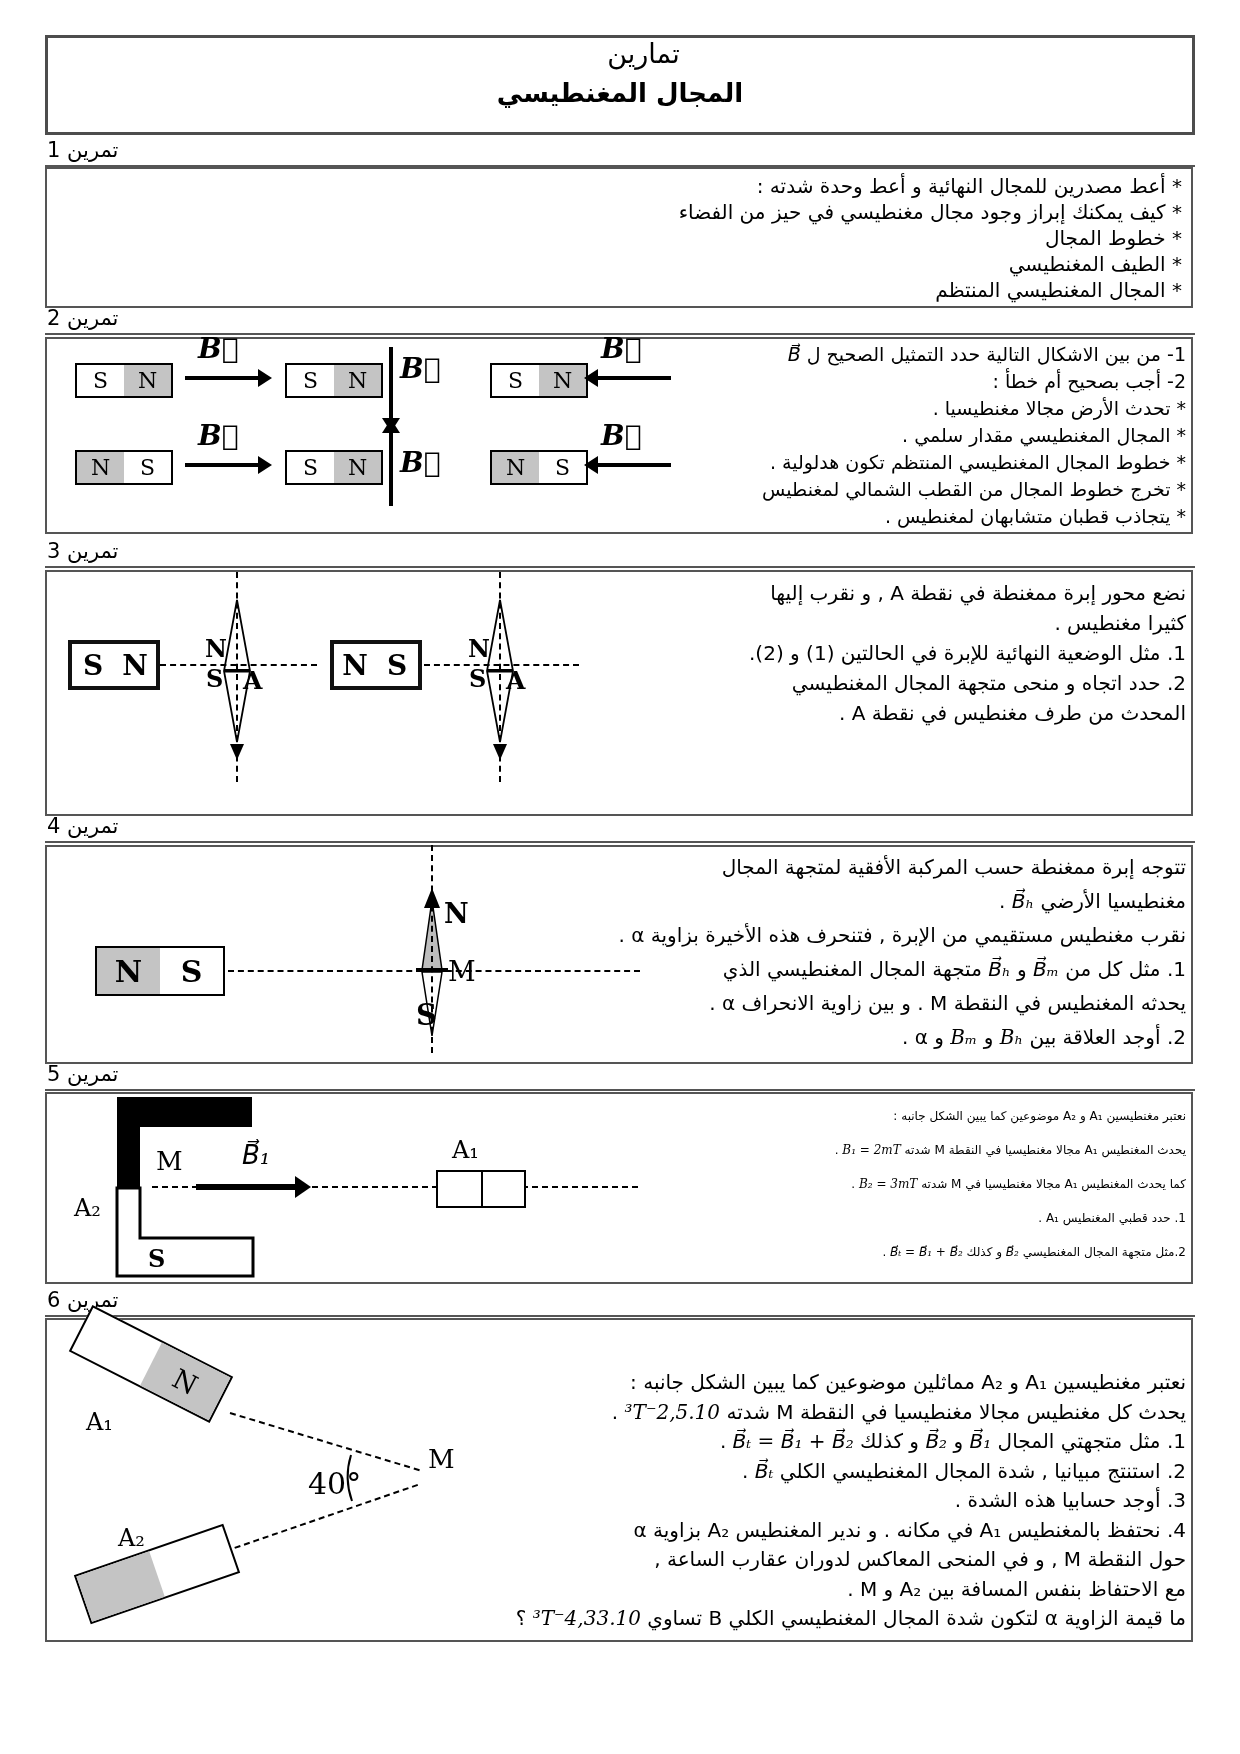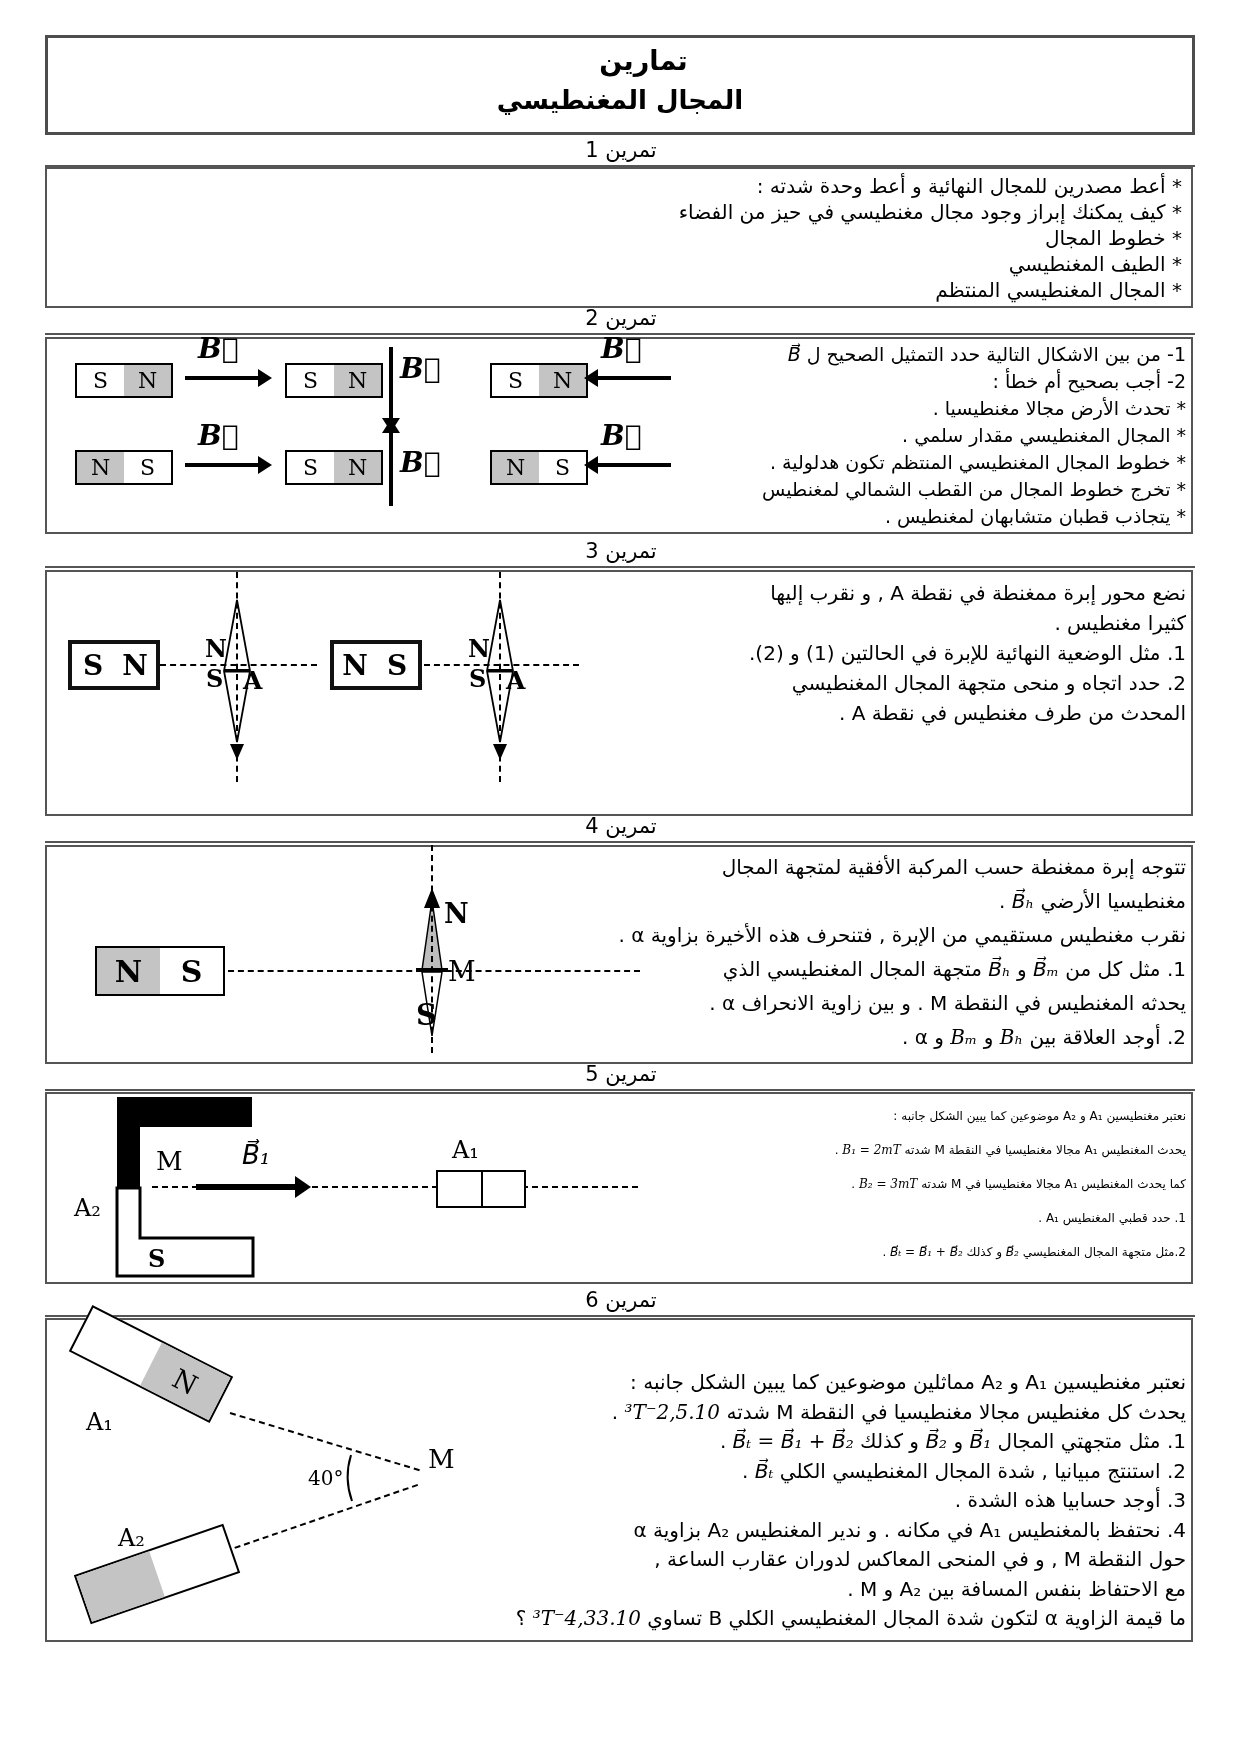--- a/index.html
+++ b/index.html
@@ -1,25 +1,25 @@
 <!DOCTYPE html>
 <html lang="ar"><head>
 <meta charset="utf-8">
 <style>
   html,body{margin:0;padding:0;background:#fff;}
   .page{position:relative;width:1240px;height:1754px;background:#fff;color:#000;
         font-family:"DejaVu Sans",sans-serif;overflow:hidden;}
   
   .title-box{position:absolute;left:45px;top:35px;width:1144px;height:94px;
              border:3px solid #4d4d4d;text-align:center;}
-  .t1{margin-top:7px;font-size:27px;font-weight:bold;padding-left:47px;}
+  .t1{font-size:27px;font-weight:normal;padding-left:47px;}
   .t2{margin-top:9px;font-size:26px;font-weight:bold;}
   
   .exh{position:absolute;left:45px;width:1148px;height:27px;border-bottom:2px solid #555;
-       direction:rtl;text-align:center;font-size:21px;padding-left:2px;}
+       direction:rtl;text-align:left;font-size:21px;padding-left:2px;}
   .exbox{position:absolute;left:45px;width:1144px;border:2px solid #555;background:#fff;}
   
   .txt{position:absolute;direction:rtl;text-align:right;}
   .tline{white-space:nowrap;}
   .fm{font-family:"DejaVu Serif","DejaVu Sans",serif;font-style:italic;}
   
   .mg{position:absolute;display:flex;border:2px solid #000;background:#fff;}
   .pole{width:47px;height:31px;display:flex;align-items:center;justify-content:center;
         font-family:"DejaVu Serif",serif;font-size:22px;}
   .gray{background:#c4c4c4;}
@@ -247,21 +247,21 @@
   </div>
 
   <div>
     <div class="mg6" style="left:72px;top:1338px;transform:rotate(27deg)">
       <span class="pole6"></span>
         <span class="pole6 gray">N</span>
     </div>
     <span class="lbl" style="left:86px;top:1408px;font-size:24px">A₁</span>
     <div class="dash-h rot" style="left:230px;top:1412px;width:198px;transform:rotate(16.8deg)"></div>
     <span class="lbl" style="left:428px;top:1444px;font-size:26px">M</span>
-    <span class="lbl" style="left:308px;top:1466px;font-size:20px">40°</span>
+    <span class="lbl" style="left:308px;top:1466px;font-size:30px">40°</span>
     <svg style="position:absolute;left:330px;top:1440px" width="110" height="85">
       <path d="M21,15 A72,72 0 0 0 22,61" fill="none" stroke="#000" stroke-width="2"></path>
     </svg>
     <div class="dash-h rot" style="left:188px;top:1563px;width:243px;transform:rotate(-19deg)"></div>
     <div class="mg6" style="left:78px;top:1548px;transform:rotate(-19deg)">
       <span class="pole6 gray"></span>
         <span class="pole6"></span>
     </div>
     <span class="lbl" style="left:118px;top:1524px;font-size:24px">A₂</span>
   </div>

